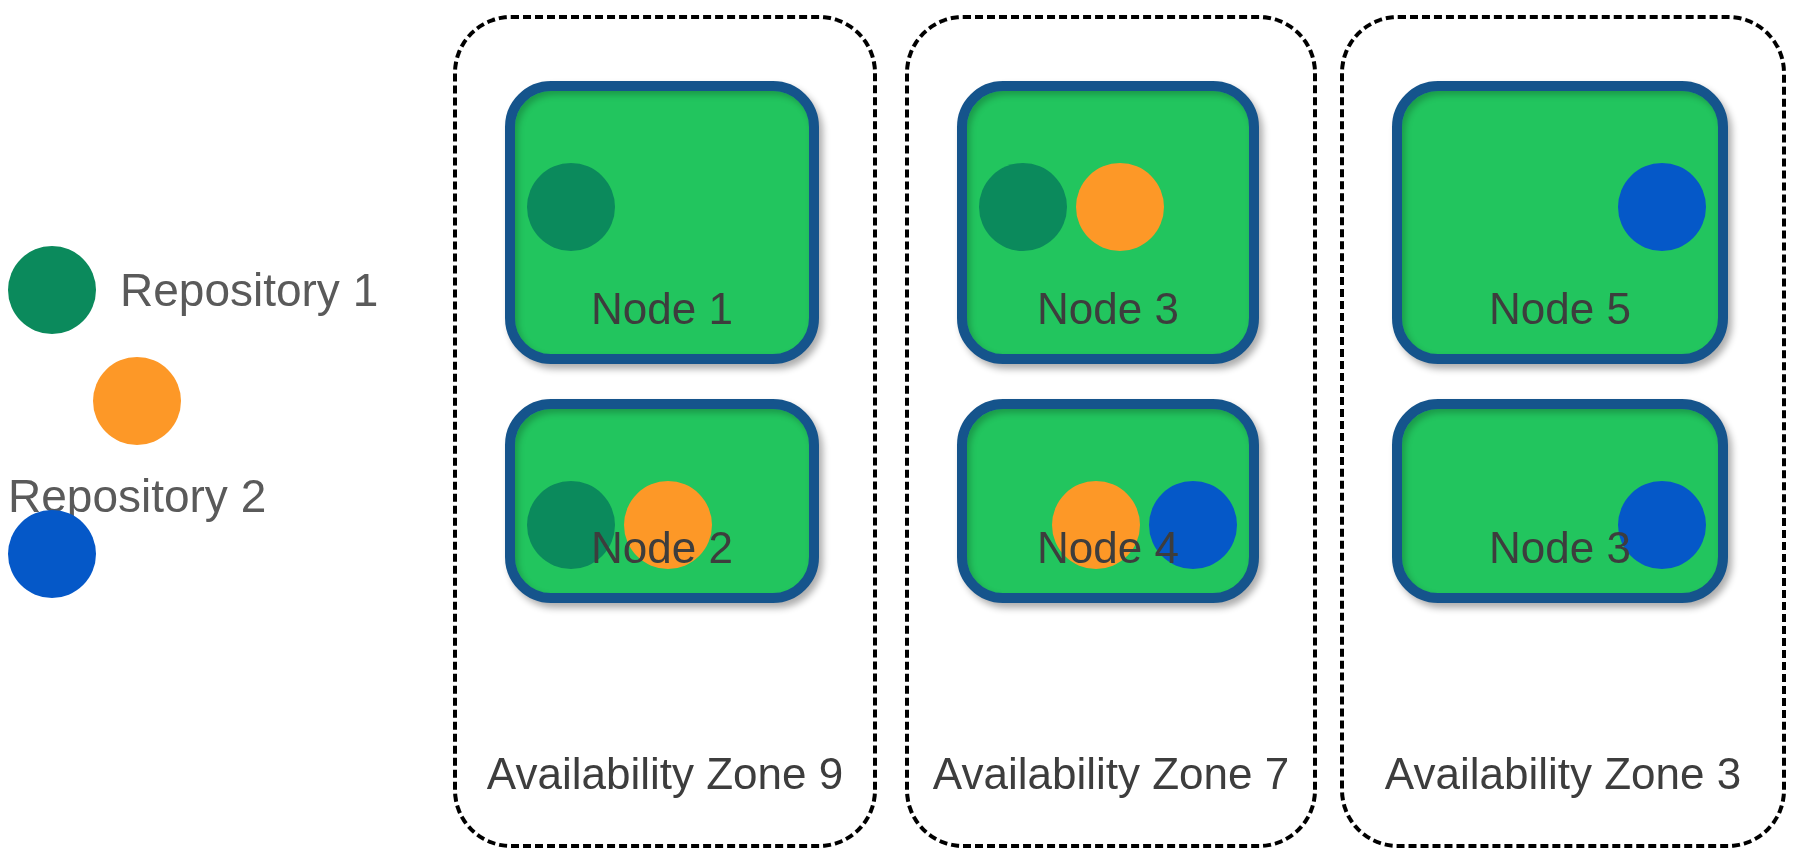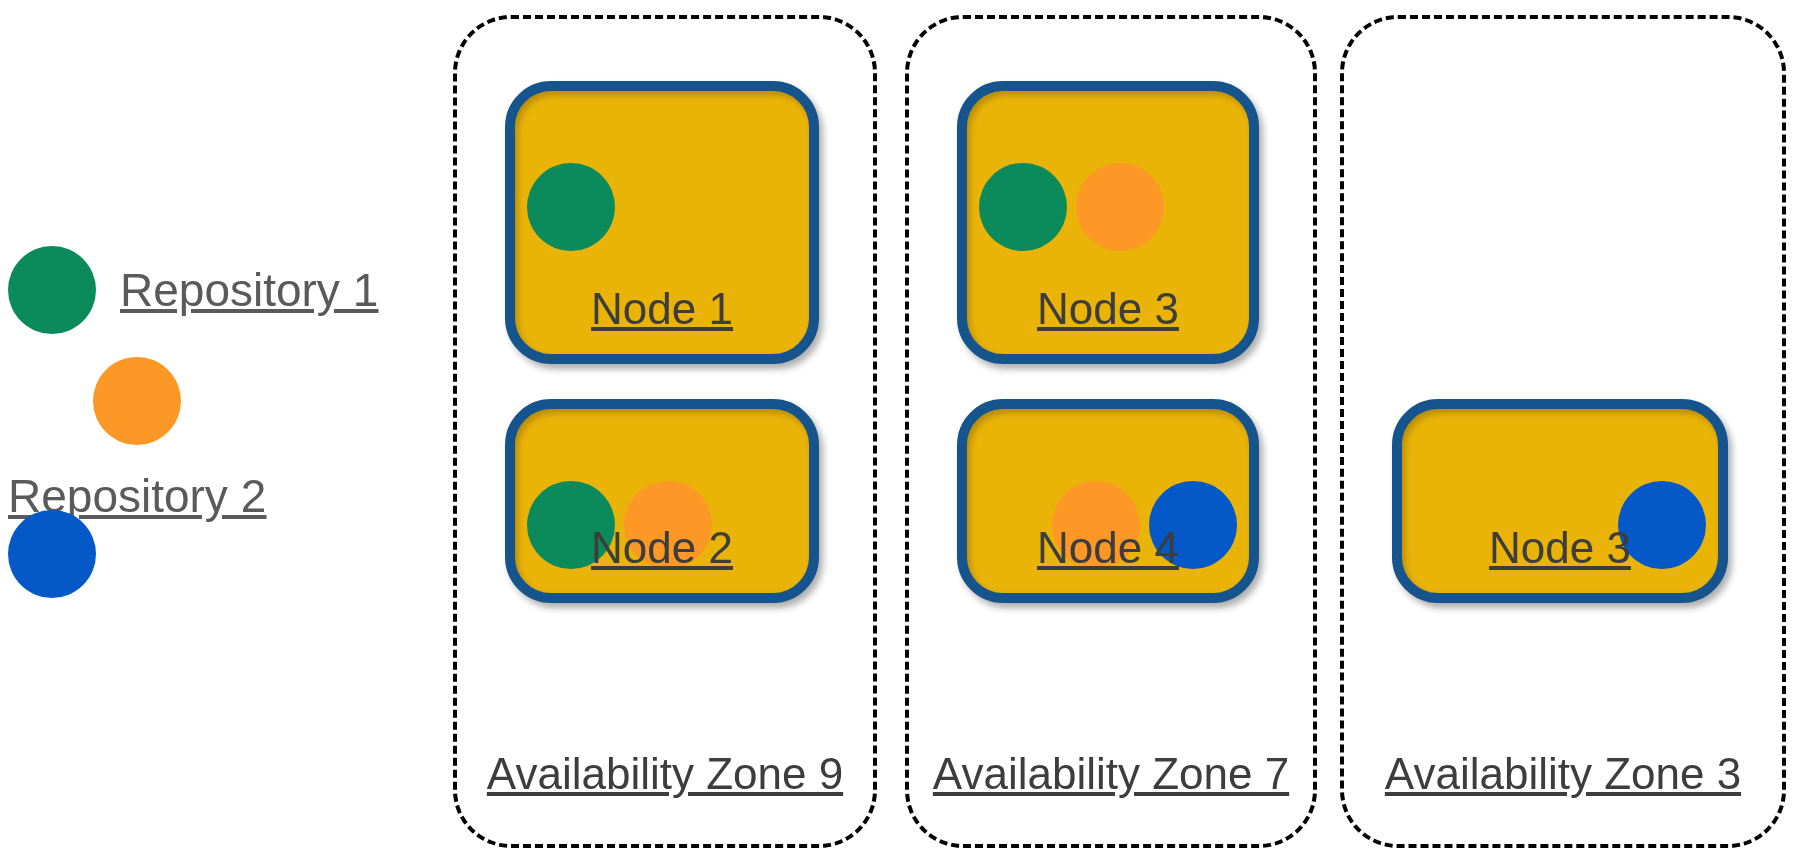--- a/index.html
+++ b/index.html
@@ -1,15 +1,15 @@
 <!DOCTYPE html>
 <html style="--background: #FFFFFF; --repo1: #0B8A5C; --repo2: #FD9827; --repo3: #0558C8; --node_border: #15548C; --zone_border: #000000; --legend_text: #5A5A5A; --label_text: #3D3D3D;"><head>
 <meta charset="utf-8">
 <style>
-  * { box-sizing: border-box; margin: 0; padding: 0; text-decoration: underline; }
+  * { box-sizing: border-box; margin: 0; padding: 0; }
   html, body { width: 1794px; height: 862px; }
   body {
     position: relative;
     background: var(--background, #fff);
     font-family: "Liberation Sans", sans-serif;
     overflow: hidden;
   }
 
   
   .legend-item {
@@ -53,21 +53,21 @@
     text-align: center;
     font-size: 44px;
     color: var(--label_text, #3d3d3d);
     white-space: nowrap;
   }
 
   
   .node {
     position: absolute;
     left: 48px; right: 54px;
-    background: #eab308;
+    background: #22c55e;
     border: 10px solid var(--node_border, #15548c);
     border-radius: 46px;
     box-shadow: 4px 5px 7px rgba(0,0,0,0.32),
                 inset 3px 4px 6px rgba(0,0,0,0.22);
   }
   .node.top    { top: 62px;  height: 283px; }
   .node.bottom { top: 380px; height: 204px; }
 
   .dots {
     position: absolute;
@@ -137,20 +137,26 @@
     <div class="dots align-right">
       <span class="dot" style="background: rgb(253, 152, 39);"></span>
       <span class="dot" style="background: rgb(5, 88, 200);"></span>
     </div>
     <div class="node-label">Node 4</div>
   </div>
   <div class="zone-label">Availability Zone 7</div>
 </div>
 
 <div class="zone z2">
+  <div class="node top">
+    <div class="dots align-right">
+      <span class="dot" style="background: rgb(5, 88, 200);"></span>
+    </div>
+    <div class="node-label">Node 5</div>
+  </div>
   <div class="node bottom">
     <div class="dots align-right">
       <span class="dot" style="background: rgb(5, 88, 200);"></span>
     </div>
     <div class="node-label">Node 3</div>
   </div>
   <div class="zone-label">Availability Zone 3</div>
 </div>
 
 </body></html>

